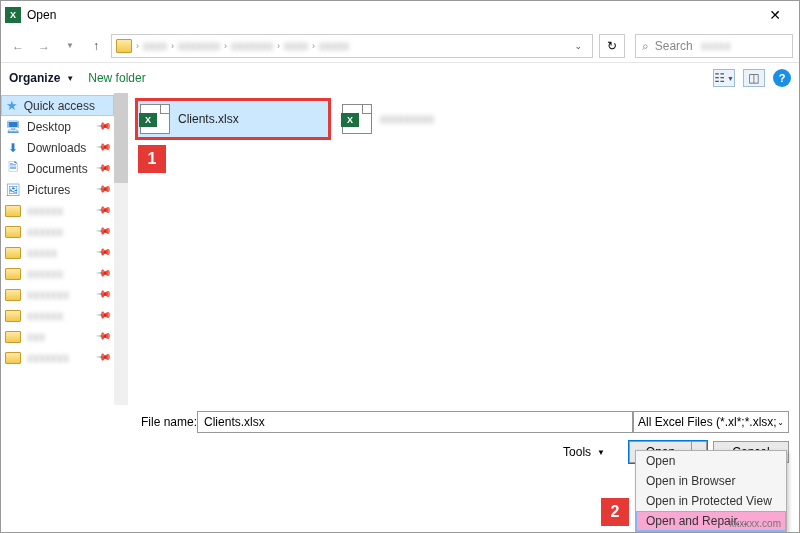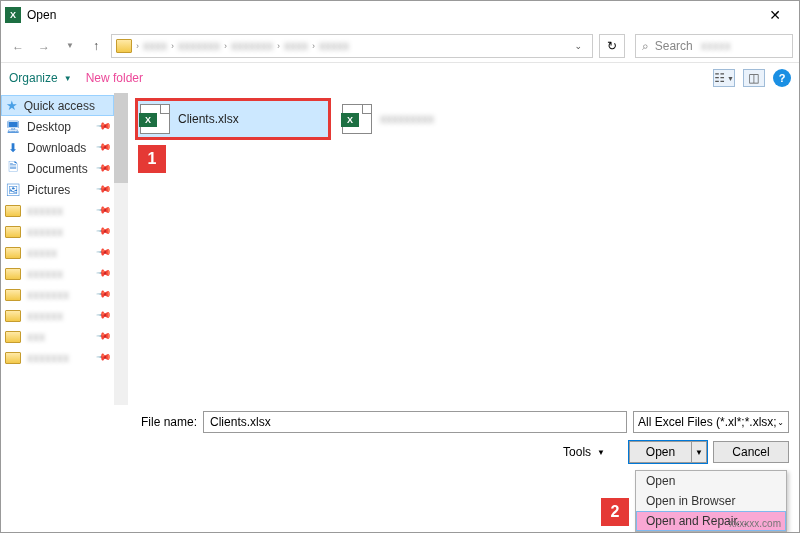--- a/index.html
+++ b/index.html
@@ -16,22 +16,22 @@
     .addr { flex: 1; height: 24px; border: 1px solid #ccc; display: flex; align-items: center; padding: 0 4px; gap: 4px; }
     .folder-ico { width: 16px; height: 14px; background: linear-gradient(#ffe9a6, #f3c94b); border: 1px solid #c69c2e; border-radius: 1px; }
     .crumb { color: #333; }
     .crumb.blur { color: transparent; text-shadow: 0 0 5px #999; }
     .sep { color: #888; font-size: 9px; }
     .addr-drop { margin-left: auto; color: #555; padding: 0 6px; }
     .refresh { width: 26px; height: 24px; display: flex; align-items: center; justify-content: center; border: 1px solid #ccc; margin-left: 2px; }
     .search { width: 158px; height: 24px; border: 1px solid #ccc; display: flex; align-items: center; padding: 0 6px; color: #888; gap: 6px; margin-left: 6px; }
     
     .toolbar { height: 30px; display: flex; align-items: center; padding: 0 8px; gap: 14px; }
-    .organize { color: #0f766e; display: flex; align-items: center; gap: 6px; }
-    .newfolder { color: #ec4899; }
+    .organize { color: #0f172a; display: flex; align-items: center; gap: 6px; font-weight: bold; }
+    .newfolder { color: #15803d; }
     .tb-right { margin-left: auto; display: flex; align-items: center; gap: 8px; }
     .tb-icon { width: 22px; height: 18px; display: flex; align-items: center; justify-content: center; color: #555; border: 1px solid transparent; }
     .tb-icon.box { border: 1px solid #a0bcd8; background: #eaf2fb; }
     .help { width: 18px; height: 18px; border-radius: 50%; background: #1a8fe3; color: #fff; display: flex; align-items: center; justify-content: center; font-size: 11px; font-weight: bold; }
     
     .body { display: flex; height: 312px; position: relative; }
     .sidebar { width: 113px; padding: 2px 0; font-size: 12px; color: #333; }
     .side-item { display: flex; align-items: center; height: 21px; padding: 0 4px; gap: 6px; position: relative; }
     .side-item.qa { background: #cce8ff; border: 1px solid #99d1ff; }
     .star { color: #4aa0e6; font-size: 13px; }
@@ -48,21 +48,21 @@
     .file-item.hl { outline: 3px solid #e53935; }
     .xico { width: 30px; height: 30px; position: relative; background: #fff; border: 1px solid #888; }
     .xico::after { content: ""; position: absolute; top: 0; right: 0; width: 8px; height: 8px; background: #fff; border-left: 1px solid #888; border-bottom: 1px solid #888; }
     .xico .xbadge { position: absolute; left: -2px; top: 8px; width: 18px; height: 14px; background: #1d6f42; color: #fff; font-size: 9px; font-weight: bold; display: flex; align-items: center; justify-content: center; }
     .fname { font-size: 12px; color: #222; }
     .fname.blur { color: transparent; text-shadow: 0 0 5px #999; }
     
     .num-badge { position: absolute; width: 28px; height: 28px; background: #e53935; color: #fff; display: flex; align-items: center; justify-content: center; font-size: 16px; font-weight: bold; }
     
     .footer { padding: 6px 10px 8px 140px; }
-    .fn-row { display: flex; align-items: center; gap: 6px; margin-bottom: 8px; }
+    .fn-row { display: flex; align-items: center; margin-bottom: 8px; }
     .fn-label { font-size: 12px; white-space: nowrap; }
     .fn-input { flex: 1; height: 22px; border: 1px solid #999; padding: 0 6px; background: #fff; }
     .filter { width: 156px; height: 22px; border: 1px solid #999; display: flex; align-items: center; justify-content: space-between; padding: 0 4px; font-size: 11px; }
     .btn-row { display: flex; align-items: center; gap: 6px; justify-content: flex-end; }
     .tools { margin-right: 18px; display: flex; align-items: center; gap: 6px; }
     .btn { height: 22px; border: 1px solid #999; background: #e9e9e9; display: flex; align-items: center; justify-content: center; font-size: 12px; }
     .btn-open { width: 78px; outline: 1px solid #0078d7; position: relative; }
     .btn-open .op-label { flex: 1; text-align: center; border-right: 1px solid #999; height: 100%; display: flex; align-items: center; justify-content: center; }
     .btn-open .op-arrow { width: 14px; display: flex; align-items: center; justify-content: center; font-size: 8px; }
     .btn-cancel { width: 76px; }
@@ -228,17 +228,18 @@
       <div class="op-label">Open</div>
       <div class="op-arrow">▼</div>
     </div>
     <div class="btn btn-cancel">Cancel</div>
   </div>
 </div>
 
 <div class="dropdown">
   <div class="dd-item">Open</div>
   <div class="dd-item">Open in Browser</div>
+  <div class="dd-item">Open in Protected View</div>
   <div class="dd-item hover">Open and Repair...</div>
 </div>
 
 <div class="num-badge" style="left:600px; bottom:6px">2</div>
 <div class="watermark">xxxxxx.com</div>
 
 </body></html>

